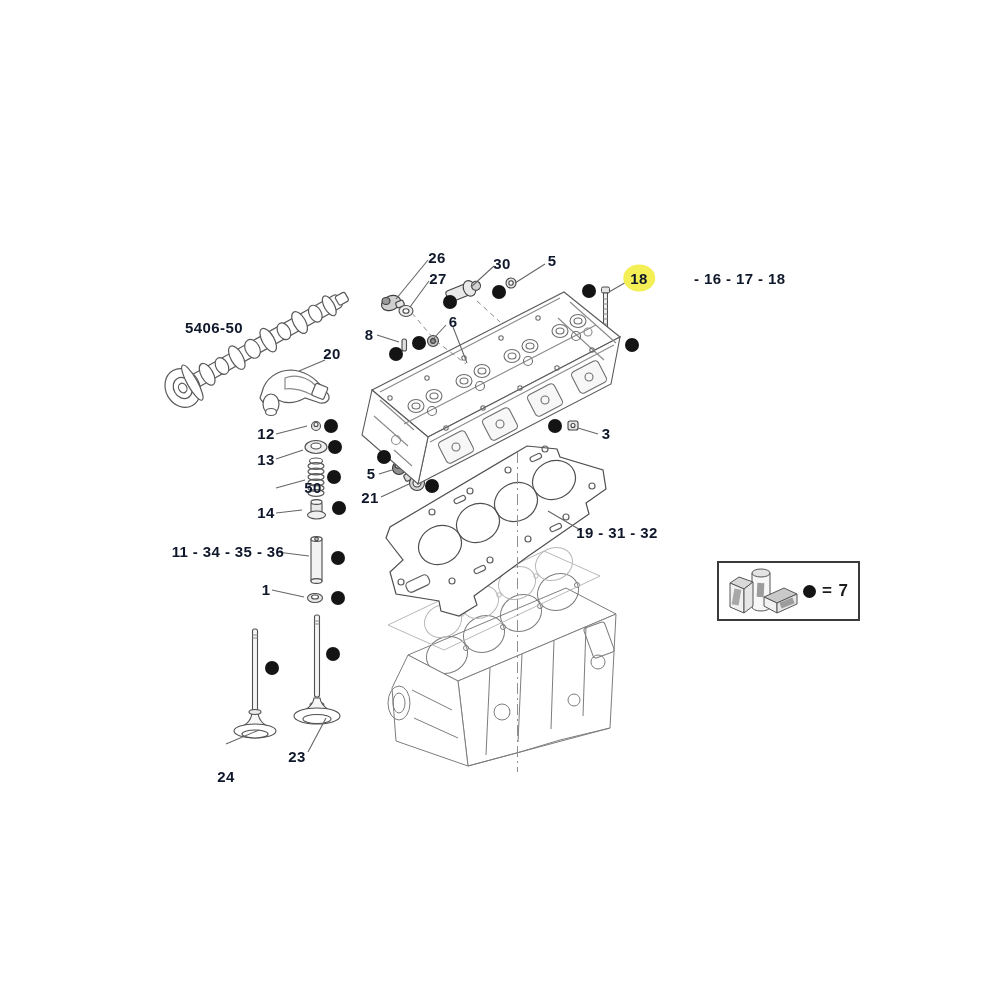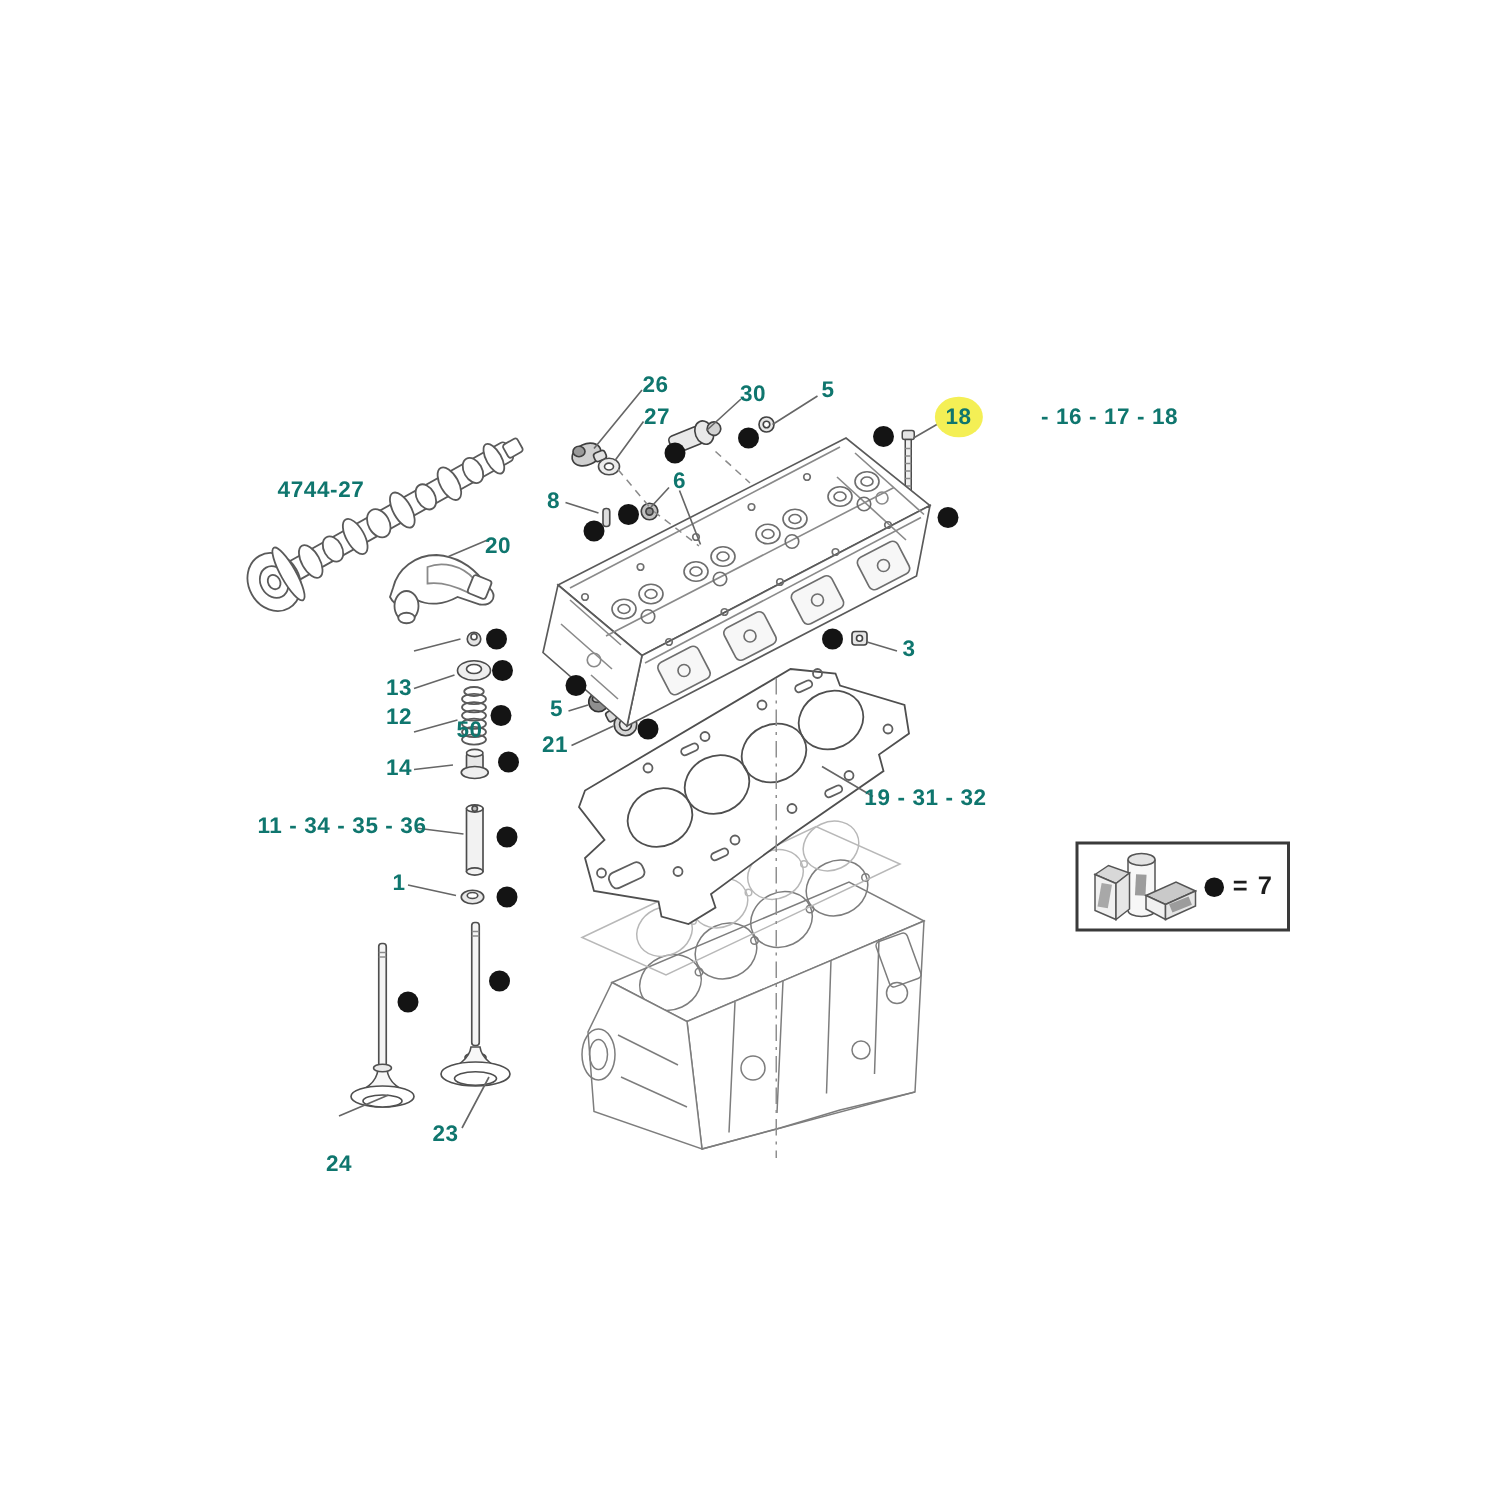--- a/index.html
+++ b/index.html
@@ -1,20 +1,20 @@
 <!DOCTYPE html>
 <html><head>
 <meta charset="utf-8">
 <style>
   html,body{margin:0;padding:0;background:#ffffff;}
   #stage{position:relative;width:1000px;height:1000px;background:#ffffff;overflow:hidden;
          font-family:"Liberation Sans",sans-serif;}
   #lineart{position:absolute;left:0;top:0;}
   .callout{position:absolute;transform:translate(-50%,-50%);font-weight:700;font-size:15px;
-           color:#0f766e;white-space:nowrap;letter-spacing:.4px;line-height:1;}
+           color:#0f172a;white-space:nowrap;letter-spacing:.4px;line-height:1;}
   .callout.align-left{transform:translate(0,-50%);margin-left:38px;}
   .callout.hl{border-radius:50%;padding:6px 7px;}
   .qty-dot{position:absolute;width:14px;height:14px;border-radius:50%;
            transform:translate(-50%,-50%);}
   #legend-box{position:absolute;left:717px;top:561px;width:143px;height:60px;
               border:2px solid #3a3a3a;background:#fff;box-sizing:border-box;
               display:flex;align-items:center;padding:0 9px 0 5px;}
   .legend-dot{display:inline-block;width:13px;height:13px;border-radius:50%;margin-left:auto;}
   .legend-text{font-weight:700;font-size:17px;color:#1d1d1d;margin-left:6px;letter-spacing:1px;}
 </style>
@@ -304,23 +304,23 @@
 
 <div id="callout-layer">
       <div class="callout" style="left: 437px; top: 257px;">26</div>
       <div class="callout" style="left: 438px; top: 278px;">27</div>
       <div class="callout" style="left: 502px; top: 263px;">30</div>
       <div class="callout" style="left: 552px; top: 260px;">5</div>
       <div class="callout hl" style="left: 639px; top: 278px; background: rgb(244, 239, 85);">18</div>
       <div class="callout align-left" style="left: 656px; top: 278px;">- 16 - 17 - 18</div>
       <div class="callout" style="left: 369px; top: 334px;">8</div>
       <div class="callout" style="left: 453px; top: 321px;">6</div>
-      <div class="callout" style="left: 214px; top: 327px;">4744-27</div>
-      <div class="callout" style="left: 332px; top: 364px;">20</div>
-      <div class="callout" style="left: 266px; top: 433px; margin-top: 45px;">12</div>
+      <div class="callout" style="left: 214px; top: 327px;">5406-50</div>
+      <div class="callout" style="left: 332px; top: 353px;">20</div>
+      <div class="callout" style="left: 266px; top: 433px;">12</div>
       <div class="callout" style="left: 266px; top: 459px;">13</div>
       <div class="callout" style="left: 265px; top: 487px; margin-left: 48px;">50</div>
       <div class="callout" style="left: 266px; top: 512px;">14</div>
       <div class="callout" style="left: 228px; top: 551px;">11 - 34 - 35 - 36</div>
       <div class="callout" style="left: 266px; top: 589px;">1</div>
       <div class="callout" style="left: 214px; top: 776px; margin-left: 12px;">24</div>
       <div class="callout" style="left: 297px; top: 756px; text-align: center;">23</div>
       <div class="callout" style="left: 606px; top: 433px;">3</div>
       <div class="callout" style="left: 371px; top: 473px;">5</div>
       <div class="callout" style="left: 370px; top: 497px;">21</div>

